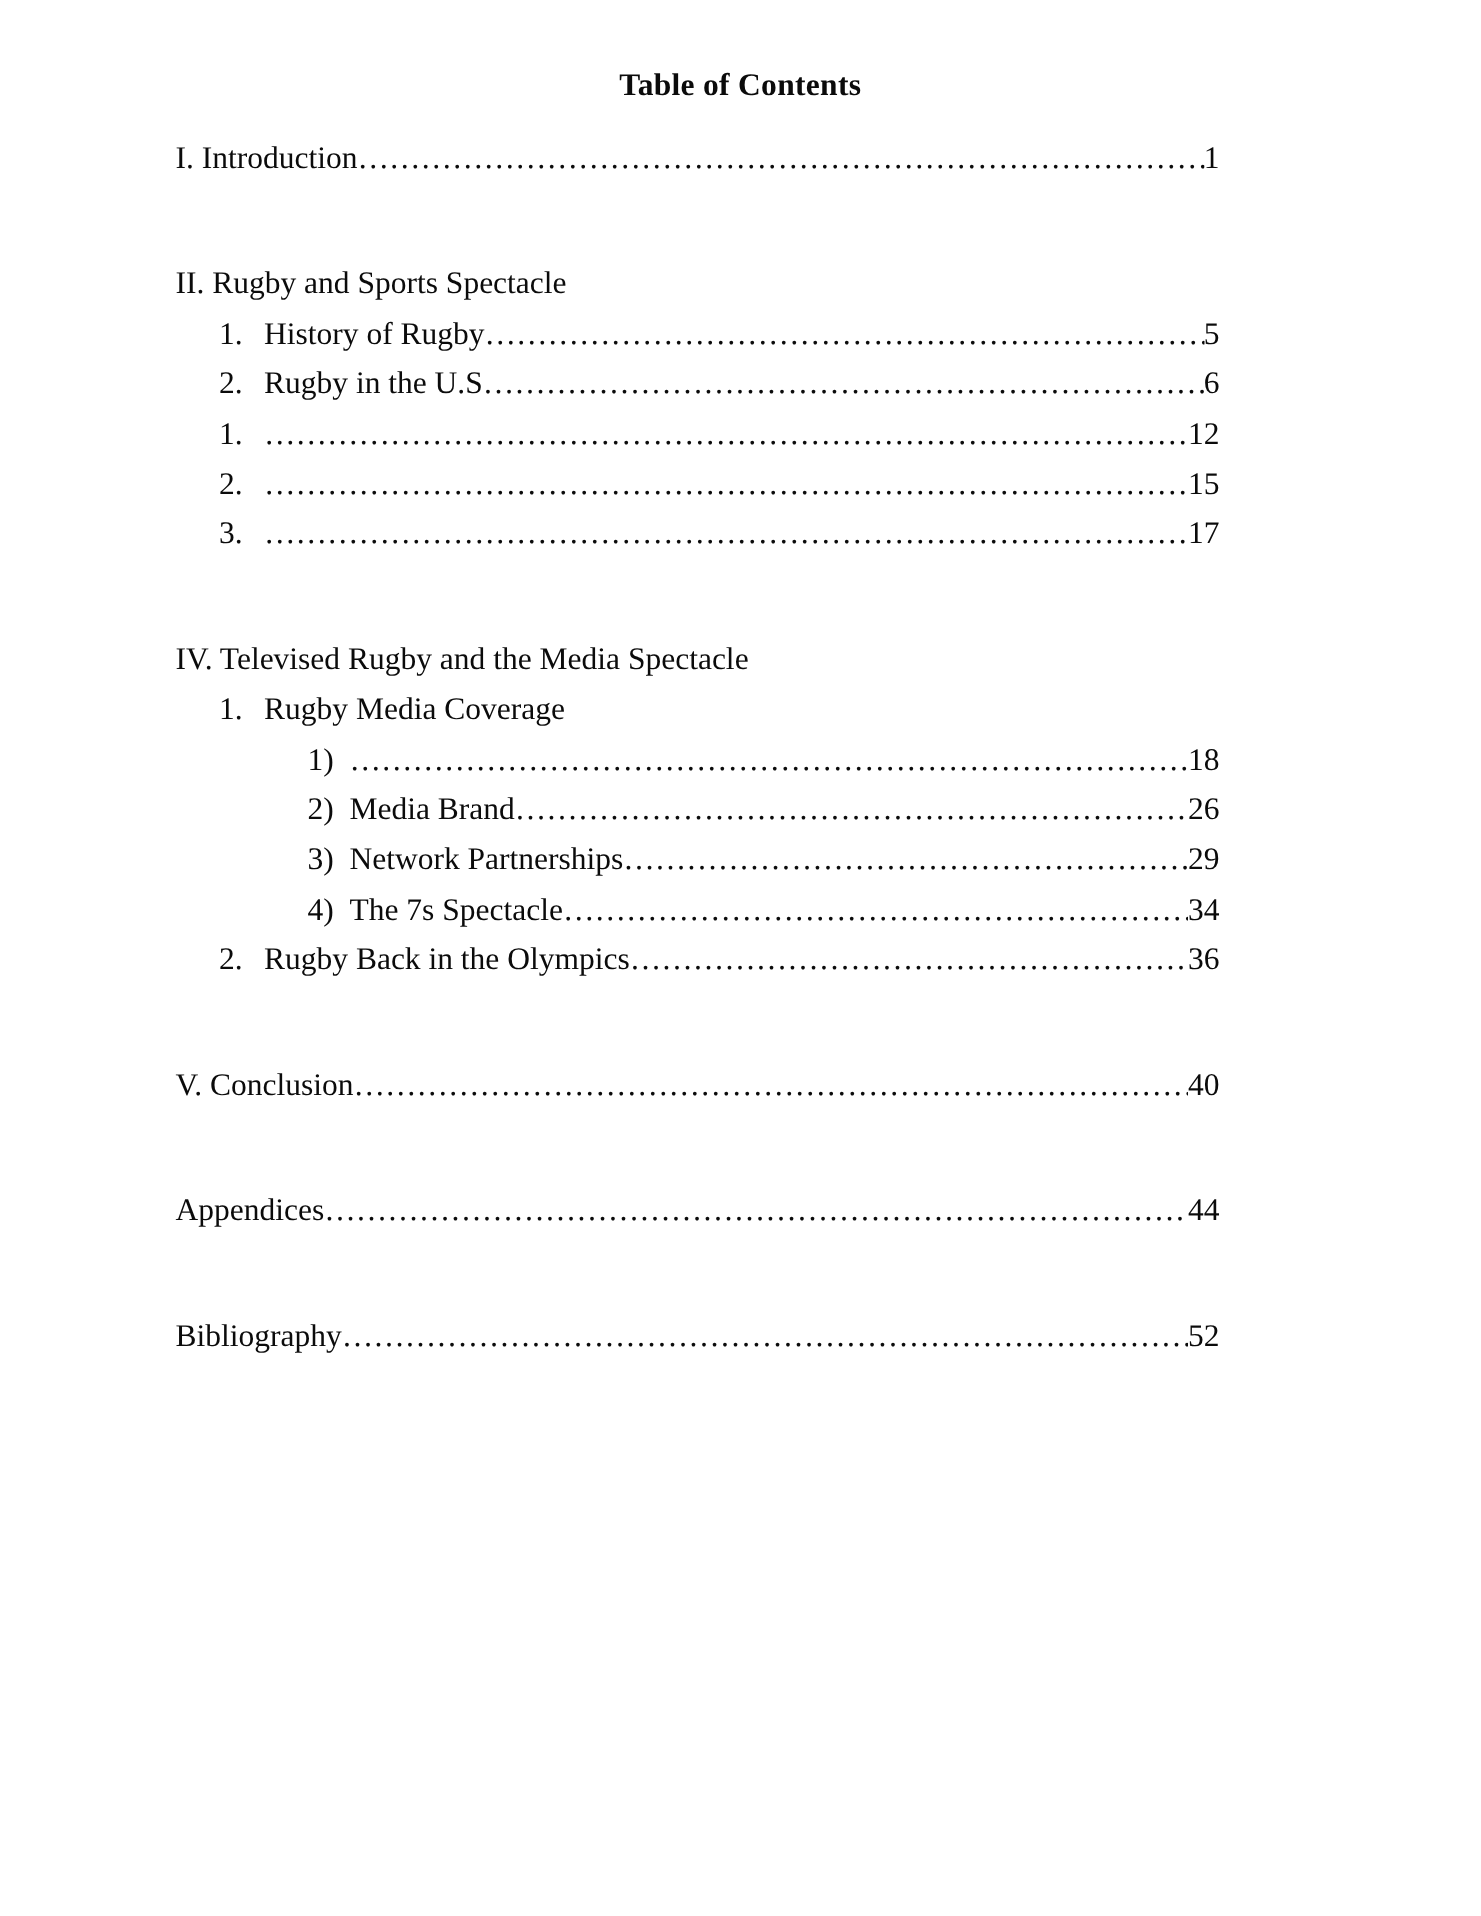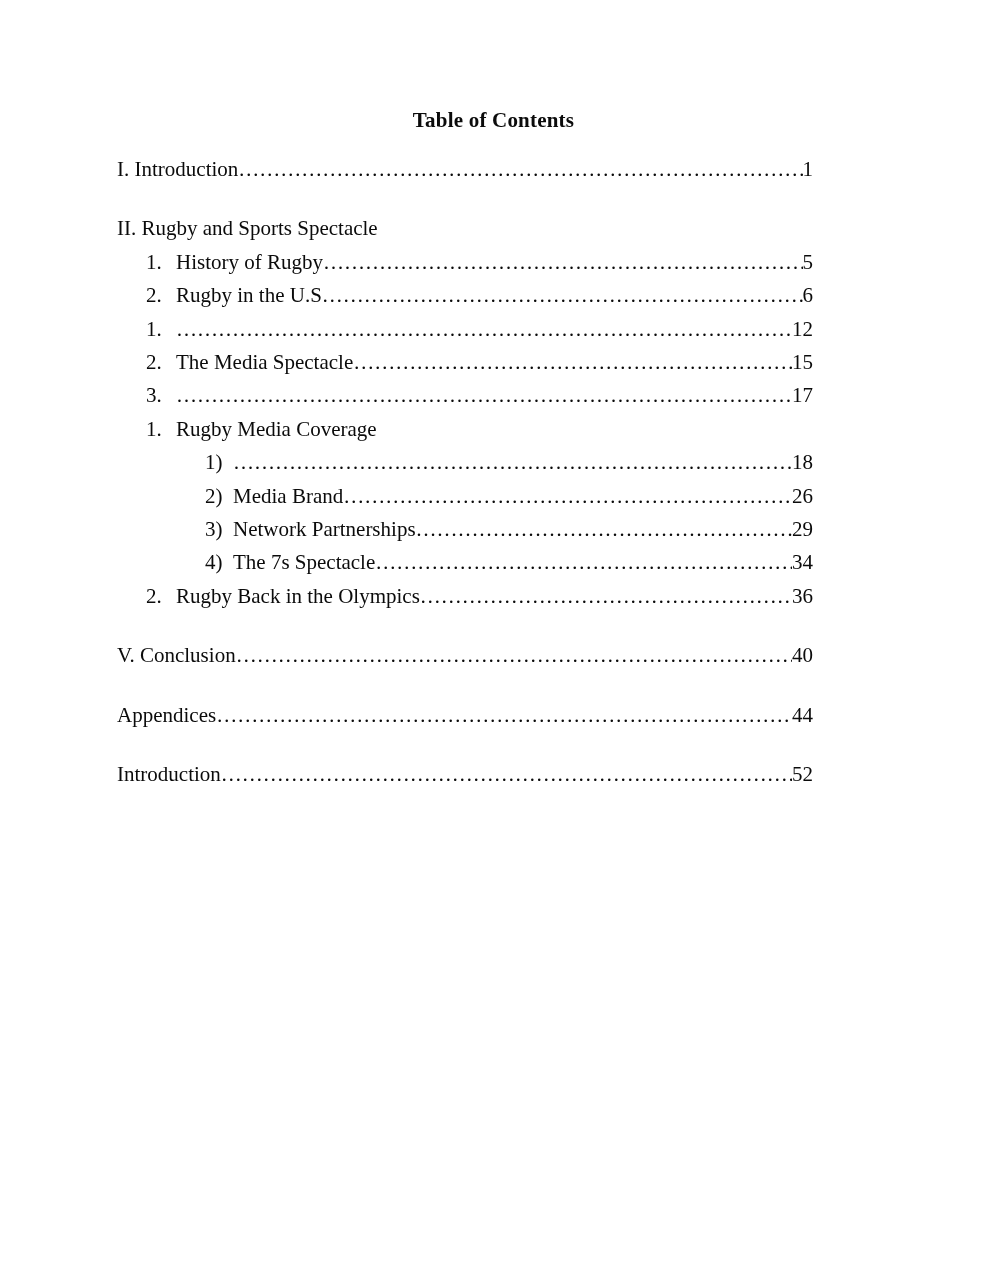--- a/index.html
+++ b/index.html
@@ -11,39 +11,39 @@
     font-family: "Liberation Serif", serif;
     overflow: hidden;
   }
   .doc-page {
     position: relative;
     width: 987px;
     height: 1277px;
     background: #ffffff;
   }
   .doc-title {
-    margin: 108px 0 0 0;
+    margin: 44px 0 0 0;
     text-align: center;
     font-size: 21px;
     font-weight: bold;
     line-height: 24px;
     letter-spacing: 0.2px;
   }
   .toc {
     margin: 21px 0 0 117px;
     width: 696px;
     font-size: 21px;
   }
   .toc-row {
     display: flex;
     align-items: flex-start;
     line-height: 33.4px;
     white-space: nowrap;
   }
-  .toc-row.gap-before { margin-top: 26px; }
+  .toc-row.gap-before { margin-top: 50px; }
   .toc-row.lvl-1 { padding-left: 29px; }
   .toc-row.lvl-2 { padding-left: 88px; }
   .toc-marker { flex: none; }
   .lvl-1 .toc-marker { width: 30px; }
   .lvl-2 .toc-marker { width: 28px; }
   .toc-label { flex: none; }
   .toc-leader {
     flex: 1 1 auto;
     min-width: 0;
     overflow: hidden;
@@ -81,28 +81,32 @@
     <span class="toc-leader">………………………………………………………………………………………………………………………………………………………………………………</span>
     <span class="toc-page">6</span>
   </div>
       <div class="toc-row lvl-1">
     <span class="toc-marker">1.</span>
     <span class="toc-leader">………………………………………………………………………………………………………………………………………………………………………………</span>
     <span class="toc-page">12</span>
   </div>
       <div class="toc-row lvl-1">
     <span class="toc-marker">2.</span>
-    <span class="toc-label">The Media Spectacle</span>
     <span class="toc-leader">………………………………………………………………………………………………………………………………………………………………………………</span>
     <span class="toc-page">15</span>
   </div>
       <div class="toc-row lvl-1">
     <span class="toc-marker">3.</span>
     <span class="toc-leader">………………………………………………………………………………………………………………………………………………………………………………</span>
     <span class="toc-page">17</span>
+  </div>
+      <div class="toc-row lvl-0 gap-before">
+
+    <span class="toc-label">IV. Televised Rugby and the Media Spectacle</span>
+
   </div>
       <div class="toc-row lvl-1">
     <span class="toc-marker">1.</span>
     <span class="toc-label">Rugby Media Coverage</span>
 
   </div>
       <div class="toc-row lvl-2">
     <span class="toc-marker">1)</span>
     <span class="toc-leader">………………………………………………………………………………………………………………………………………………………………………………</span>
     <span class="toc-page">18</span>
@@ -138,18 +142,18 @@
     <span class="toc-page">40</span>
   </div>
       <div class="toc-row lvl-0 gap-before">
 
     <span class="toc-label">Appendices</span>
     <span class="toc-leader">………………………………………………………………………………………………………………………………………………………………………………</span>
     <span class="toc-page">44</span>
   </div>
       <div class="toc-row lvl-0 gap-before">
 
-    <span class="toc-label">Introduction</span>
+    <span class="toc-label">Bibliography</span>
     <span class="toc-leader">………………………………………………………………………………………………………………………………………………………………………………</span>
     <span class="toc-page">52</span>
   </div>
     </div>
 </div>
 
 </body></html>

